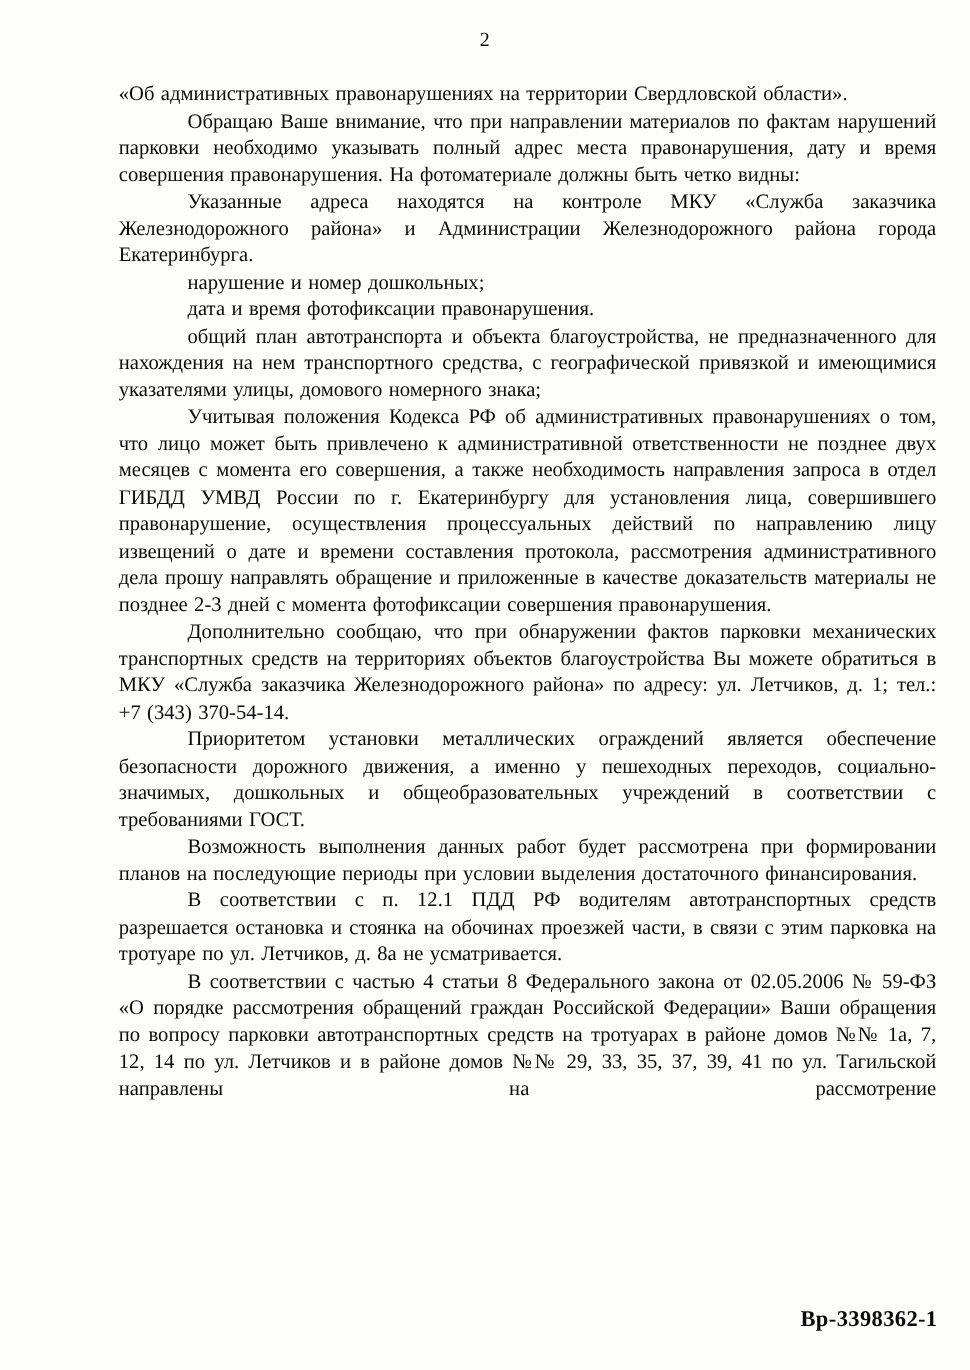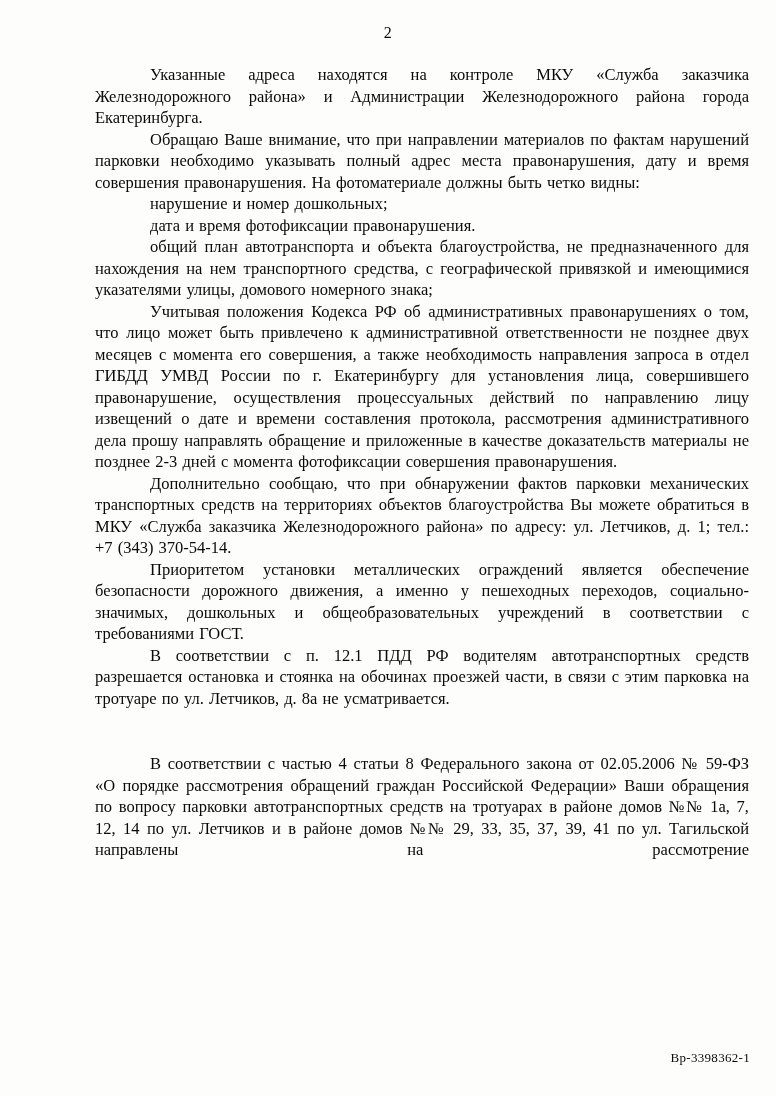--- a/index.html
+++ b/index.html
@@ -38,43 +38,45 @@
   }
   .content p {
     margin: 0;
     padding: 0;
   }
   .content p.indent {
     text-indent: 55px;
   }
   .content p.justify-last {
     text-align-last: justify;
-    margin-top: 44px;
   }
   .footer-code {
     position: absolute;
     right: 26px;
     bottom: 30px;
-    font-size: 13px;
+    font-size: 18px;
     letter-spacing: 0.3px;
+    font-weight: bold;
   }
 </style>
 </head>
 <body>
 
 <div class="page">
   <div class="page-number">2</div>
 
   <div class="content">
+      <p>«Об административных правонарушениях на территории Свердловской области».</p>
+      <p class="indent">Обращаю Ваше внимание, что при направлении материалов по фактам нарушений парковки необходимо указывать полный адрес места правонарушения, дату и время совершения правонарушения. На фотоматериале должны быть четко видны:</p>
       <p class="indent">Указанные адреса находятся на контроле МКУ «Служба заказчика Железнодорожного района» и Администрации Железнодорожного района города Екатеринбурга.</p>
-      <p class="indent">Обращаю Ваше внимание, что при направлении материалов по фактам нарушений парковки необходимо указывать полный адрес места правонарушения, дату и время совершения правонарушения. На фотоматериале должны быть четко видны:</p>
       <p class="indent">нарушение и номер дошкольных;</p>
       <p class="indent">дата и время фотофиксации правонарушения.</p>
       <p class="indent">общий план автотранспорта и объекта благоустройства, не предназначенного для нахождения на нем транспортного средства, с географической привязкой и имеющимися указателями улицы, домового номерного знака;</p>
       <p class="indent">Учитывая положения Кодекса РФ об административных правонарушениях о том, что лицо может быть привлечено к административной ответственности не позднее двух месяцев с момента его совершения, а также необходимость направления запроса в отдел ГИБДД УМВД России по г. Екатеринбургу для установления лица, совершившего правонарушение, осуществления процессуальных действий по направлению лицу извещений о дате и времени составления протокола, рассмотрения административного дела прошу направлять обращение и приложенные в качестве доказательств материалы не позднее 2-3 дней с момента фотофиксации совершения правонарушения.</p>
       <p class="indent">Дополнительно сообщаю, что при обнаружении фактов парковки механических транспортных средств на территориях объектов благоустройства Вы можете обратиться в МКУ «Служба заказчика Железнодорожного района» по адресу: ул. Летчиков, д. 1; тел.: +7 (343) 370-54-14.</p>
       <p class="indent">Приоритетом установки металлических ограждений является обеспечение безопасности дорожного движения, а именно у пешеходных переходов, социально-значимых, дошкольных и общеобразовательных учреждений в соответствии с требованиями ГОСТ.</p>
+      <p class="indent">Возможность выполнения данных работ будет рассмотрена при формировании планов на последующие периоды при условии выделения достаточного финансирования.</p>
       <p class="indent">В соответствии с п. 12.1 ПДД РФ водителям автотранспортных средств разрешается остановка и стоянка на обочинах проезжей части, в связи с этим парковка на тротуаре по ул. Летчиков, д. 8а не усматривается.</p>
       <p class="indent justify-last">В соответствии с частью 4 статьи 8 Федерального закона от 02.05.2006 № 59-ФЗ «О порядке рассмотрения обращений граждан Российской Федерации» Ваши обращения по вопросу парковки автотранспортных средств на тротуарах в районе домов №№ 1а, 7, 12, 14 по ул. Летчиков и в районе домов №№ 29, 33, 35, 37, 39, 41 по ул. Тагильской направлены на рассмотрение</p>
     </div>
 
   <div class="footer-code">Вр-3398362-1</div>
 </div>
 
 </body></html>

